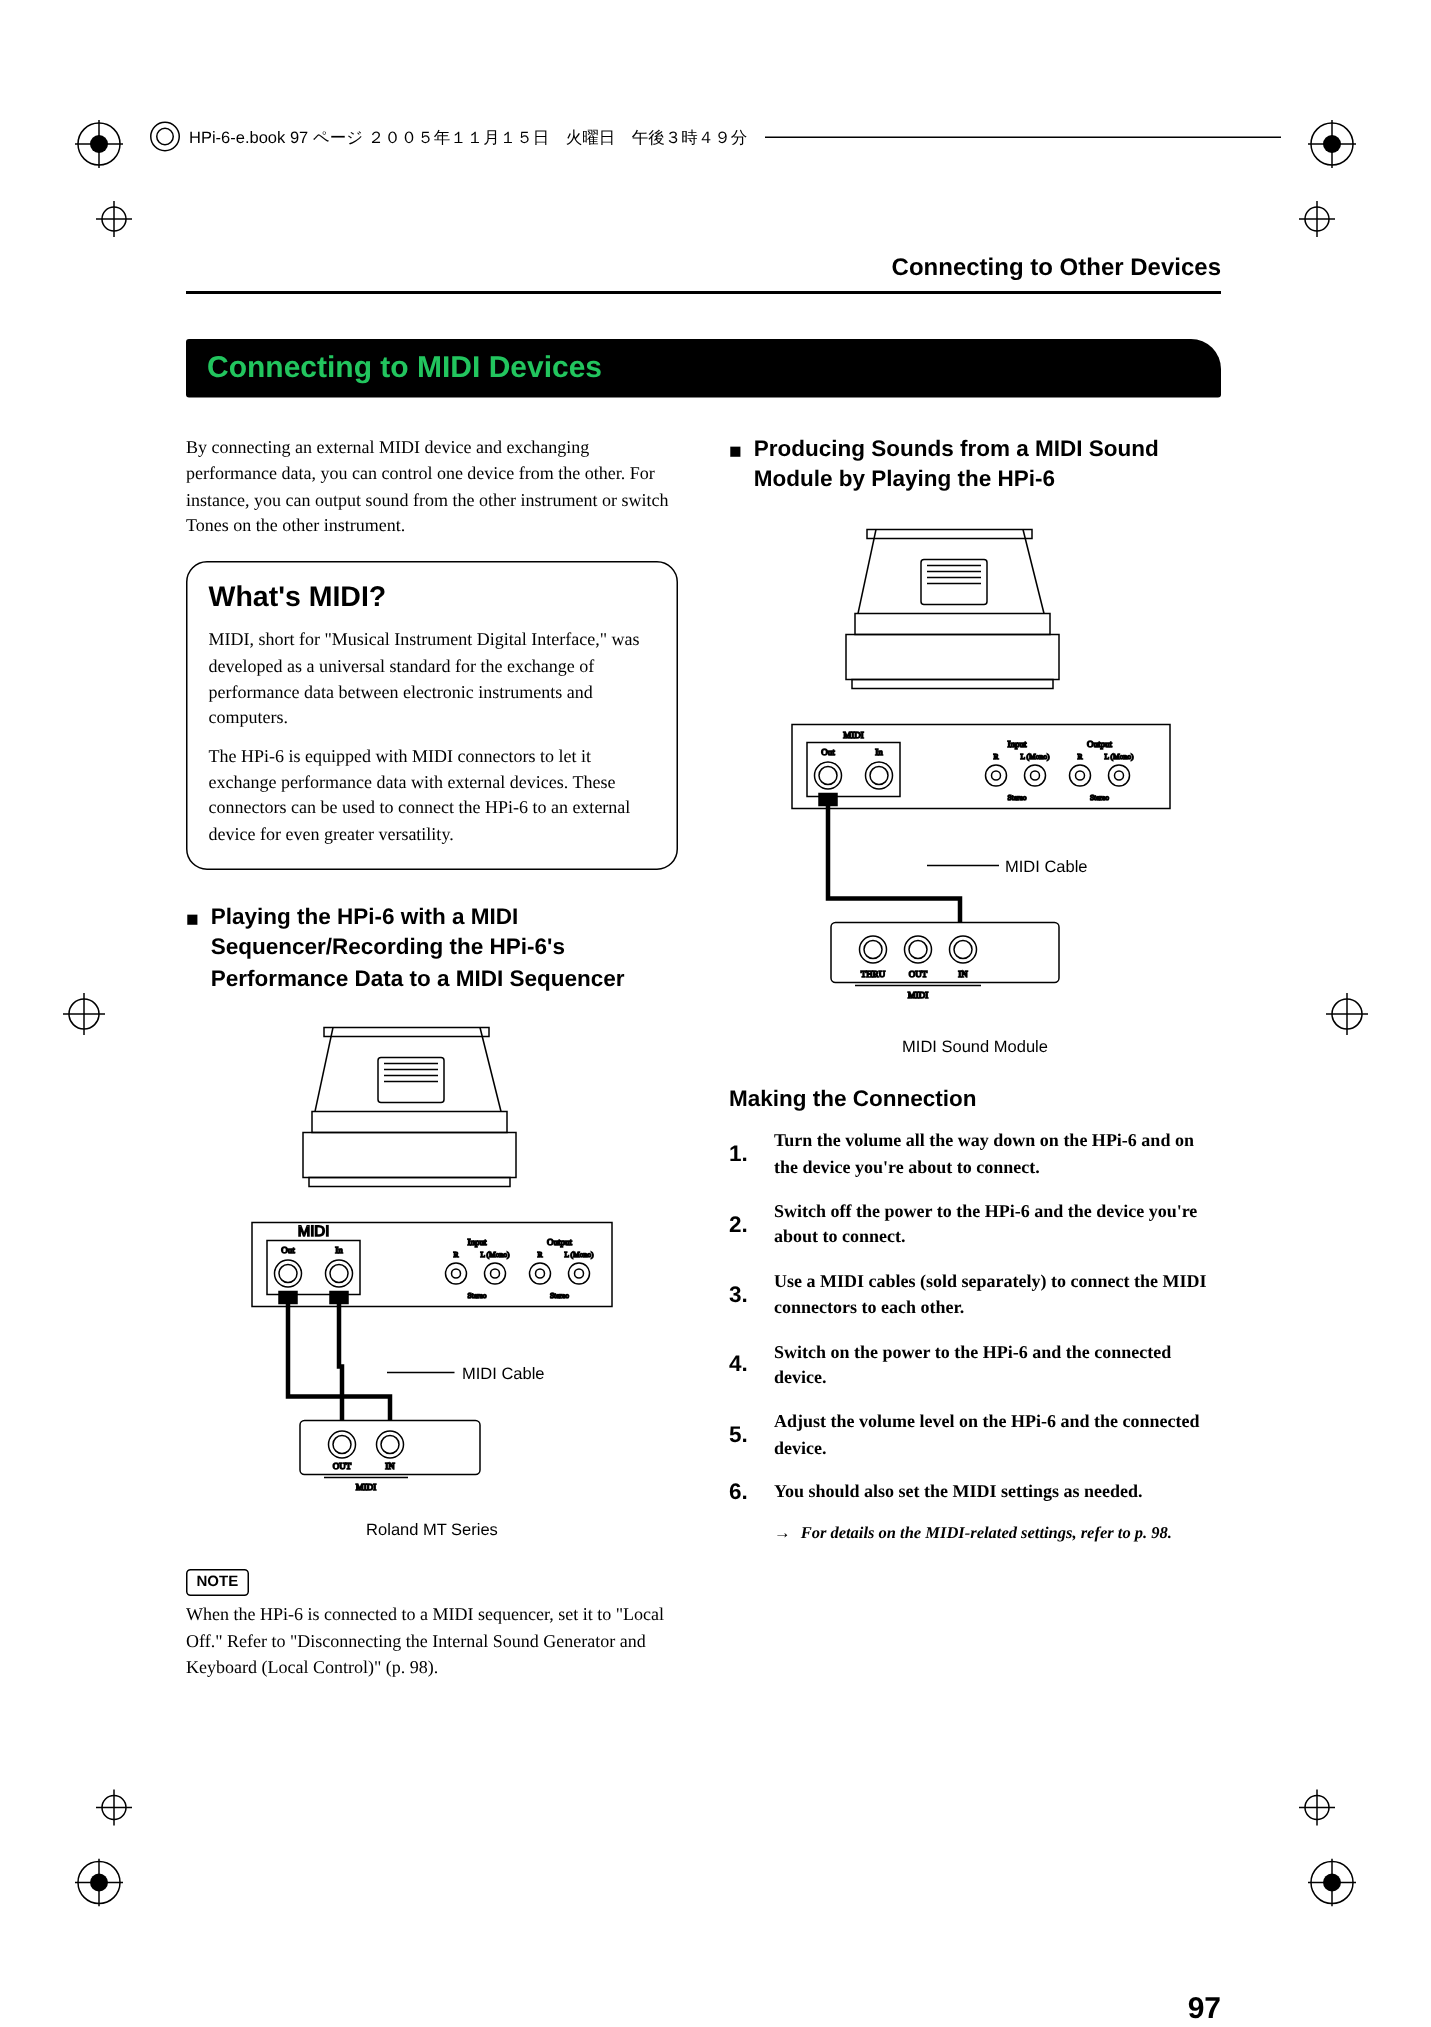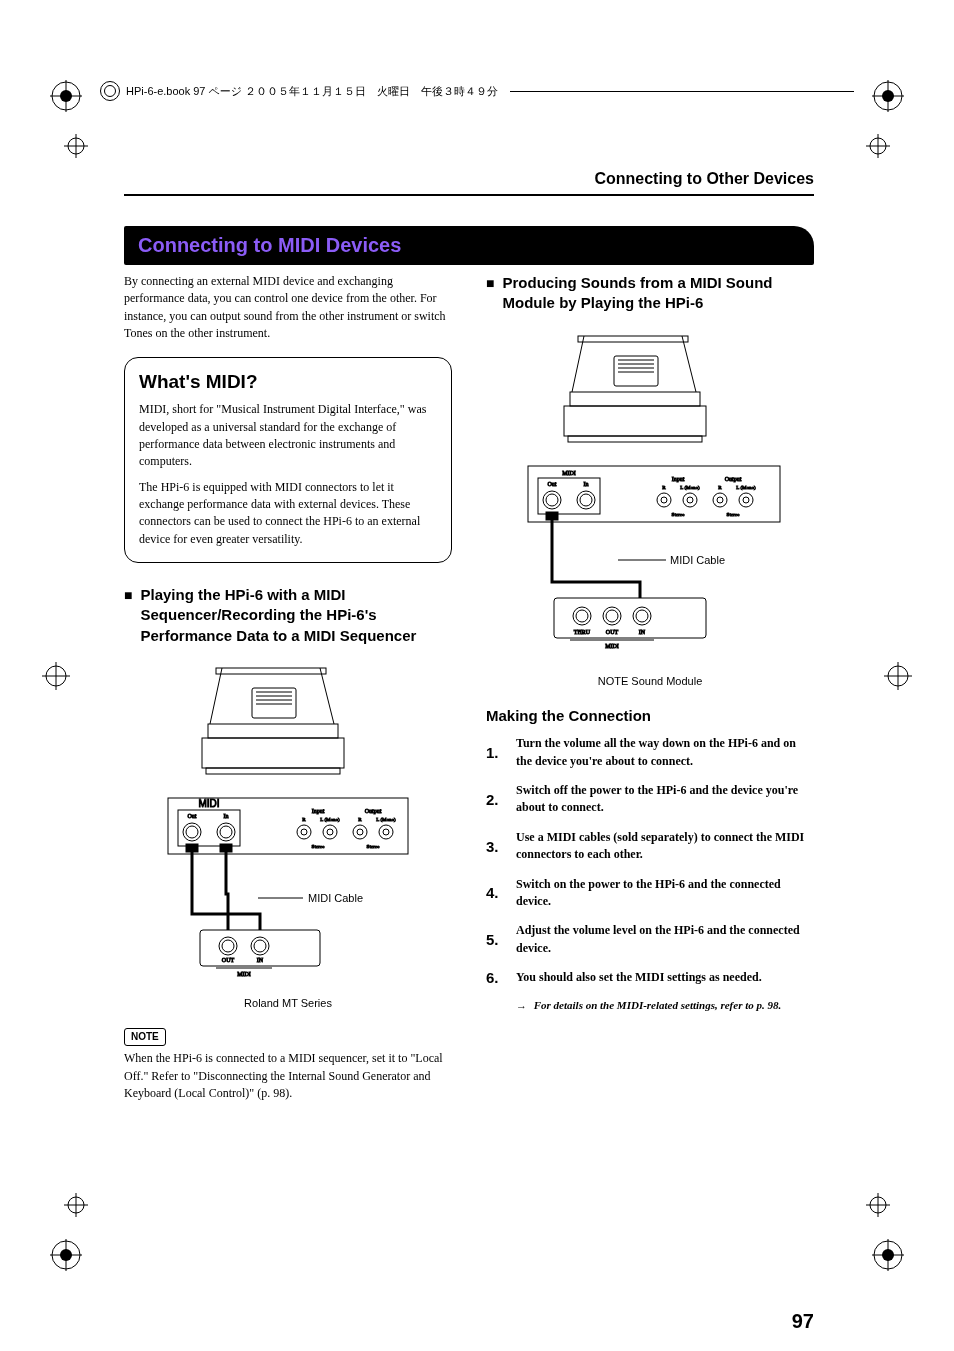--- a/index.html
+++ b/index.html
@@ -64,27 +64,27 @@
     margin-bottom: 6px;
   }
   .running-rule {
     height: 2px;
     background: #000;
     margin-bottom: 30px;
   }
 
   .title-bar {
     background: #000;
-    color: #8b5cf6;
+    color: #22c55e;
     font-family: Arial, Helvetica, sans-serif;
     font-weight: bold;
     font-size: 20px;
     padding: 8px 14px;
     border-radius: 2px 20px 2px 2px;
-    margin-bottom: 8px;
+    margin-bottom: 25px;
   }
 
   .columns {
     display: flex;
     gap: 34px;
   }
   .col { flex: 1; font-size: 12px; line-height: 1.45; }
 
   .intro { margin-bottom: 14px; }
 
@@ -417,21 +417,21 @@
             <circle cx="112" cy="290" r="6"></circle>
           <circle cx="142" cy="290" r="9"></circle>
             <circle cx="142" cy="290" r="6"></circle>
           <text x="82" y="308" text-anchor="middle" font-size="6">THRU</text>
           <text x="112" y="308" text-anchor="middle" font-size="6">OUT</text>
           <text x="142" y="308" text-anchor="middle" font-size="6">IN</text>
           <text x="112" y="322" text-anchor="middle" font-size="6">MIDI</text>
           <line x1="70" y1="314" x2="154" y2="314"></line>
         </g>
       </svg>
-      <div class="diagram-caption">NOTE Sound Module</div>
+      <div class="diagram-caption">MIDI Sound Module</div>
 
       <div class="h3">Making the Connection</div>
       <ol class="steps">
         <li>
             <span class="step-body">Turn the volume all the way down on the HPi-6 and on the device you're about to connect.</span>
           </li>
         <li>
             <span class="step-body">Switch off the power to the HPi-6 and the device you're about to connect.</span>
           </li>
         <li>

